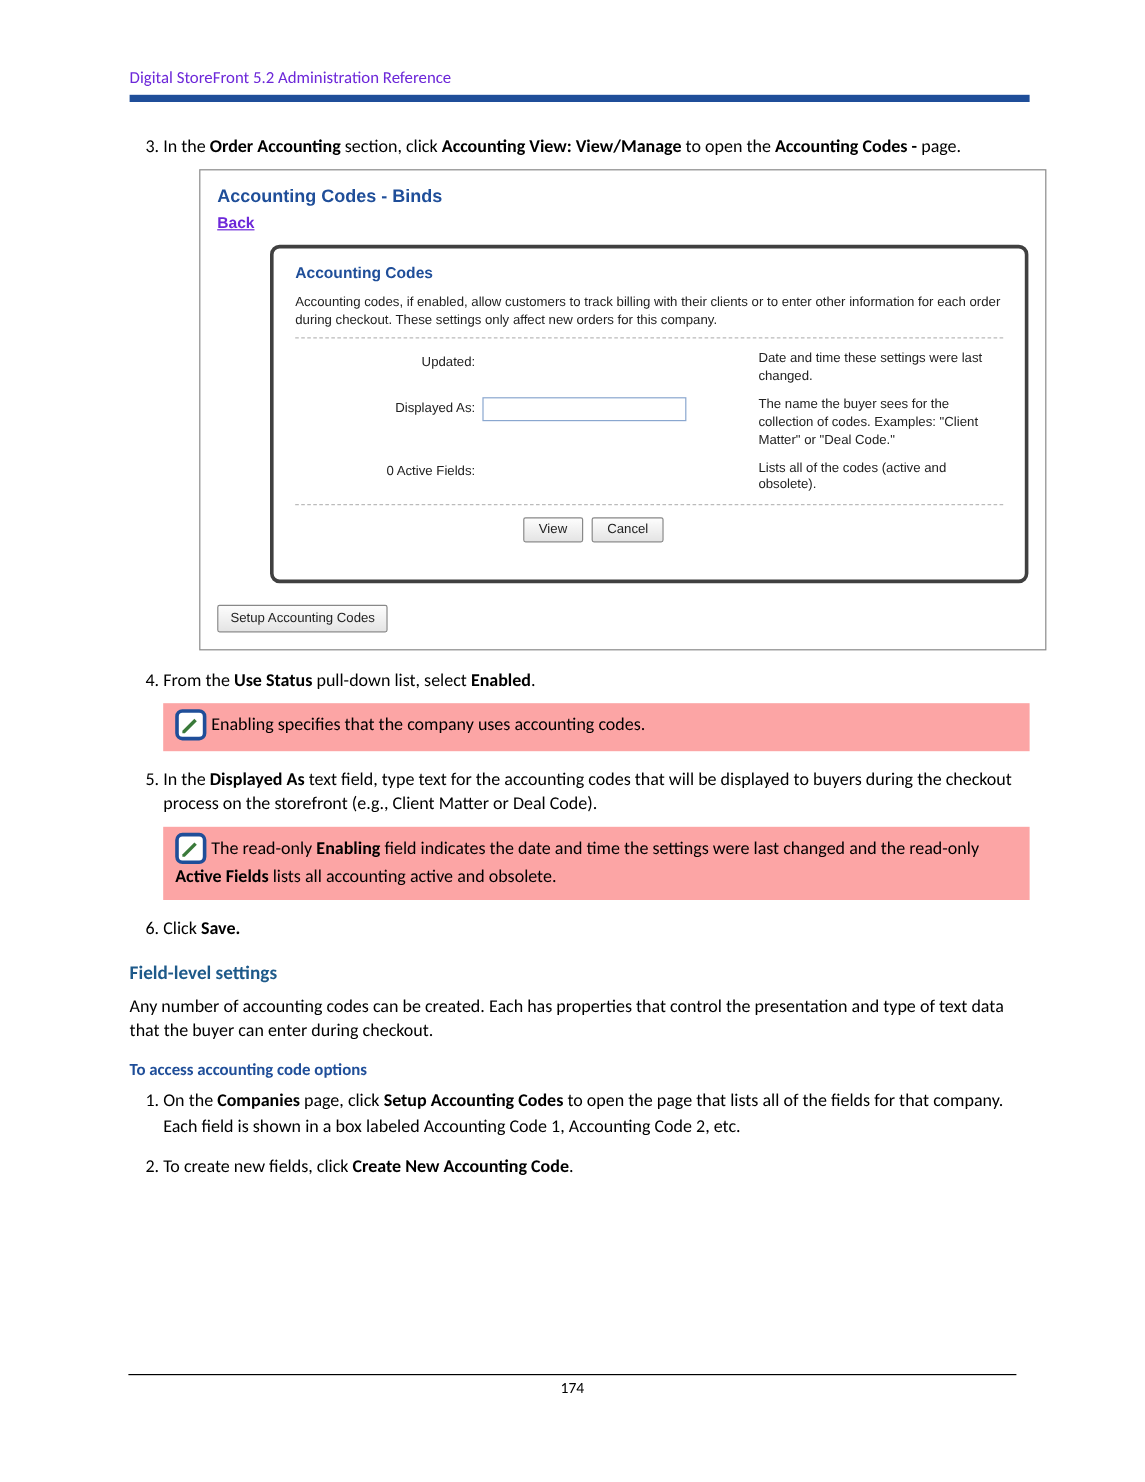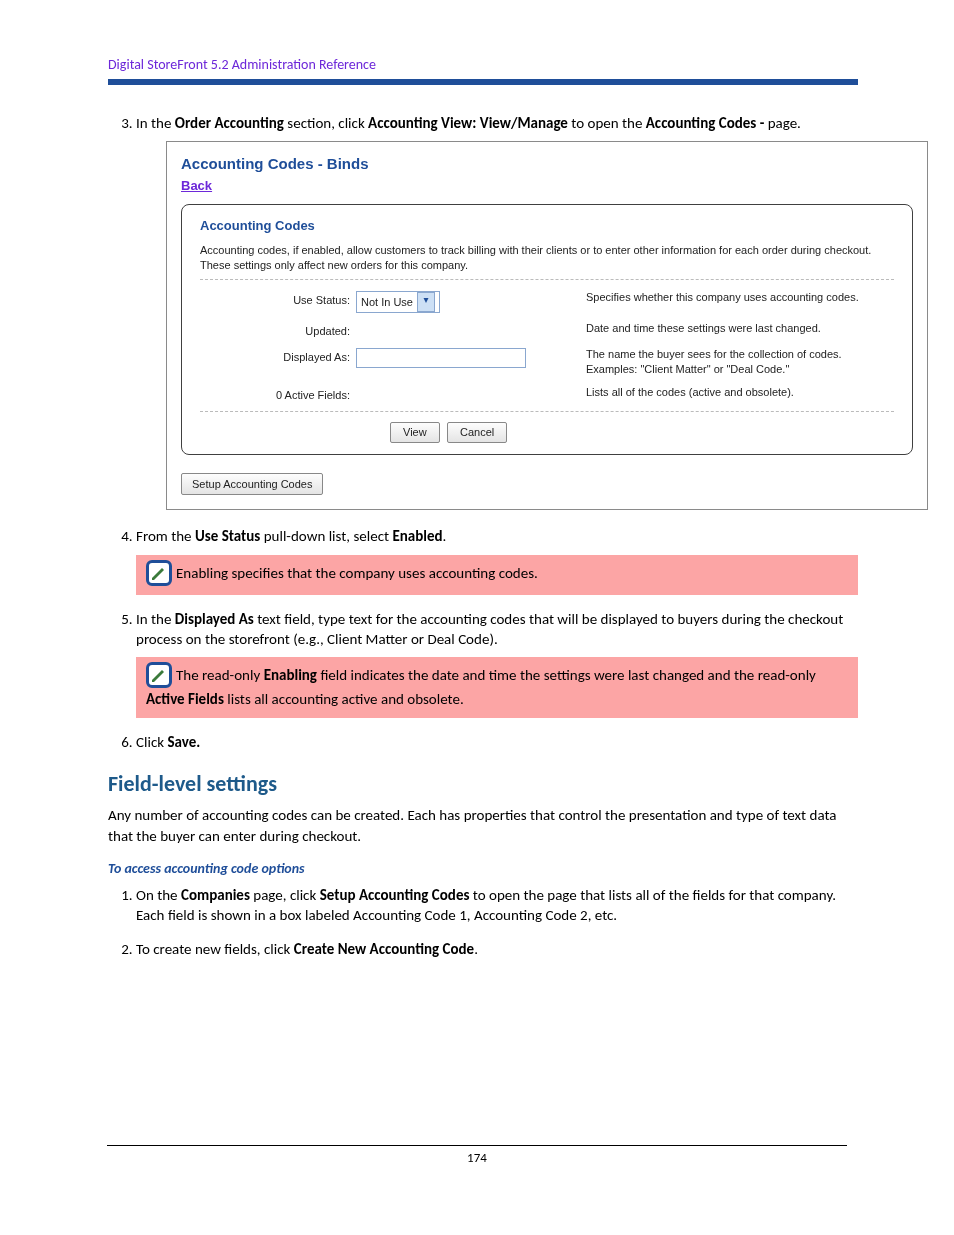--- a/index.html
+++ b/index.html
@@ -34,45 +34,46 @@
   ol.main-list > li {
     margin-bottom: 14px;
     line-height: 1.35;
   }
   .bold { font-weight: 700; }
   .screenshot-frame {
     border: 1px solid #8a8a8a;
     margin: 8px 0 16px 30px;
     padding: 12px 14px 14px 14px;
     background: #fff;
-    width: 762px;
+    width: 706px;
     box-sizing: border-box;
     font-family: Verdana, Arial, sans-serif;
     font-size: 12px;
     color: #222;
   }
   .sf-title {
     color: #1f4e99;
     font-weight: 700;
     font-size: 15px;
     margin-bottom: 2px;
   }
   .sf-back {
     color: #6d28d9;
     font-weight: 700;
     text-decoration: underline;
     font-size: 13px;
     display: inline-block;
     margin-bottom: 10px;
   }
   .sf-panel {
-    border: 1px solid #404040;
+    border: 3px solid #404040;
     border-radius: 8px;
-    padding: 12px 18px 11px 18px;
-    background: #fff;
+    padding: 12px 18px 31px 18px;
+    background: #fff;
+    margin-left: 44px;
   }
   .sf-panel-heading {
     color: #1f4e99;
     font-weight: 700;
     font-size: 13px;
     margin-bottom: 8px;
   }
   .sf-intro {
     font-size: 11px;
     line-height: 1.4;
@@ -171,26 +172,25 @@
     vertical-align: middle;
     margin-right: 4px;
     position: relative;
     top: -1px;
     box-sizing: border-box;
   }
   .note-icon svg { display:block; }
   .h2-blue {
     color: #1e5a8a;
     font-weight: 700;
-    font-size: 22px;
+    font-size: 16px;
     margin: 18px 0 8px 0;
   }
   .subhead-italic {
     color: #1f4e99;
-    font-style: italic;
     font-weight: 700;
     font-size: 14px;
     margin: 14px 0 8px 0;
   }
   .body-p {
     line-height: 1.35;
     margin: 0 0 10px 0;
   }
   .footer {
     position: absolute;
@@ -220,30 +220,20 @@
 
       <div class="screenshot-frame">
         <div class="sf-title">Accounting Codes - Binds</div>
         <span class="sf-back">Back</span>
 
         <div class="sf-panel">
           <div class="sf-panel-heading">Accounting Codes</div>
           <div class="sf-intro">Accounting codes, if enabled, allow customers to track billing with their clients or to enter other information for each order during checkout. These settings only affect new orders for this company.</div>
           <hr class="sf-dash">
 
-          <div class="sf-row">
-            <div class="sf-label">Use Status:</div>
-            <div class="sf-control">
-              <span class="sf-select">
-                <span>Not In Use</span>
-                <span class="sf-select-caret">▾</span>
-              </span>
-            </div>
-            <div class="sf-desc">Specifies whether this company uses accounting codes.</div>
-          </div>
 
           <div class="sf-row">
             <div class="sf-label">Updated:</div>
             <div class="sf-control"></div>
             <div class="sf-desc">Date and time these settings were last changed.</div>
           </div>
 
           <div class="sf-row">
             <div class="sf-label">Displayed As:</div>
             <div class="sf-control">

